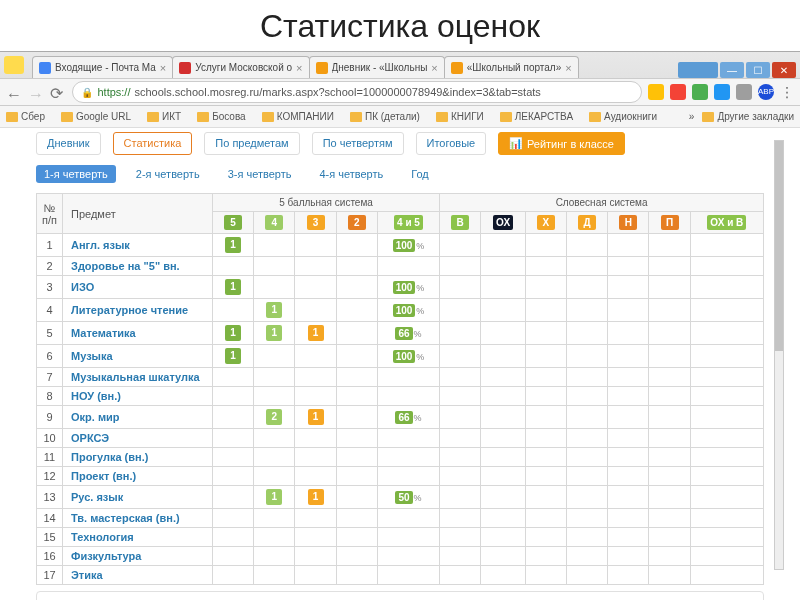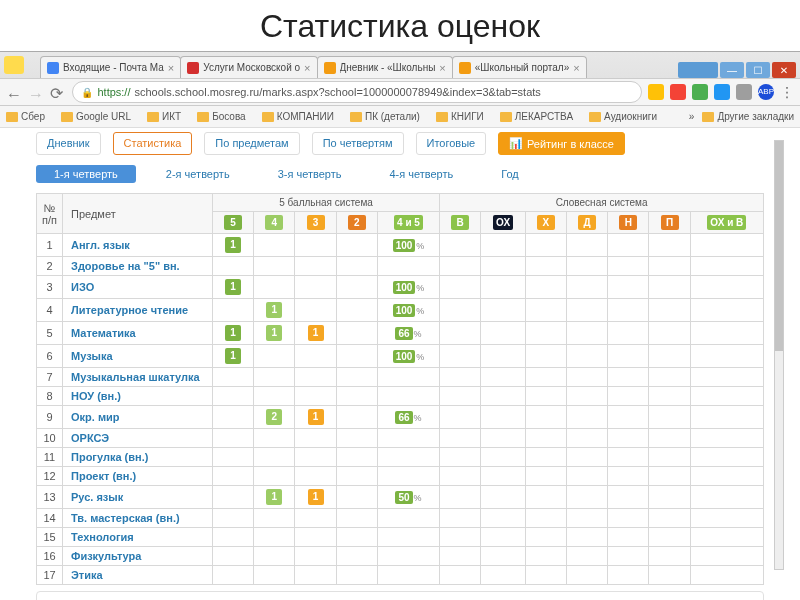--- a/index.html
+++ b/index.html
@@ -1,19 +1,19 @@
 <!DOCTYPE html>
 <html><head>
 <meta charset="utf-8">
 <style>
   * { box-sizing: border-box; margin: 0; padding: 0; }
   body { font-family: Arial, sans-serif; font-size: 11px; background: #fff; width: 800px; height: 600px; overflow: hidden; position: relative; }
   .page-title { font-size: 32px; font-weight: 400; text-align: center; padding: 8px 0 6px; color: #222; }
   .browser-chrome { background: linear-gradient(#e8e8e8,#d8d8d8); border-top: 1px solid #aaa; }
-  .tabs-row { display: flex; align-items: flex-end; height: 26px; padding: 0 4px; gap: 12px; }
+  .tabs-row { display: flex; align-items: flex-end; height: 26px; padding: 0 4px; gap: 4px; }
   .tab { display: flex; align-items: center; gap: 4px; background: #f3f3f3; border: 1px solid #b5b5b5; border-bottom: none; border-radius: 4px 4px 0 0; padding: 3px 6px; font-size: 10px; max-width: 150px; height: 22px; margin-right: -1px; color: #444; }
   .tab .favicon { width: 12px; height: 12px; flex-shrink: 0; border-radius: 2px; }
   .tab .tab-label { white-space: nowrap; overflow: hidden; text-overflow: ellipsis; flex: 1; }
   .tab .tab-close { font-size: 11px; color: #888; cursor: pointer; }
   .win-controls { margin-left: auto; display: flex; gap: 2px; align-items: center; }
   .win-btn { width: 24px; height: 16px; border-radius: 2px; display: flex; align-items: center; justify-content: center; font-size: 10px; color: #fff; }
   .win-min { background: #6fa8dc; }
   .win-max { background: #6fa8dc; }
   .win-close { background: #cc4125; }
   .addr-row { display: flex; align-items: center; height: 28px; padding: 0 6px; gap: 6px; background: #f5f5f5; border-top: 1px solid #ccc; border-bottom: 1px solid #ccc; }
@@ -25,21 +25,21 @@
   .bookmarks-row { display: flex; align-items: center; height: 22px; padding: 0 6px; gap: 10px; background: #f5f5f5; border-bottom: 1px solid #ddd; font-size: 10px; color: #555; }
   .bm { display: flex; align-items: center; gap: 3px; cursor: pointer; white-space: nowrap; }
   .bm-icon { width: 12px; height: 10px; background: #f4b942; border-radius: 1px; display: inline-block; }
   .bm-more { margin-left: auto; display: flex; gap: 8px; align-items: center; }
   .content { padding: 0 36px; position: relative; }
   .main-tabs { display: flex; gap: 12px; margin-top: 4px; font-size: 11px; }
   .main-tab { padding: 4px 10px; border: 1px solid #ddd; border-radius: 3px; color: #2a7ab0; cursor: pointer; background: #fff; }
   .main-tab.active { color: #e67e22; border-color: #e67e22; }
   .rating-tab { background: #f39c12; color: #fff; border-color: #f39c12; display: flex; gap: 4px; align-items: center; }
   .sub-tabs { display: flex; gap: 12px; margin-top: 10px; font-size: 11px; }
-  .sub-tab { color: #2a7ab0; cursor: pointer; padding: 3px 18px; border-radius: 3px; }
+  .sub-tab { color: #2a7ab0; cursor: pointer; padding: 3px 8px; border-radius: 3px; }
   .sub-tab.active { background: #4a90d9; color: #fff; }
   table.grades { border-collapse: collapse; margin-top: 10px; width: 100%; font-size: 11px; }
   table.grades th, table.grades td { border: 1px solid #d8d8d8; padding: 3px 4px; text-align: center; }
   table.grades th { background: #f7f7f7; font-weight: normal; color: #555; }
   .th-group { font-size: 10px; }
   .col-num { width: 26px; color: #555; }
   .col-subj { width: 150px; text-align: left !important; padding-left: 8px !important; }
   .subj-link { color: #2a7ab0; font-weight: bold; text-align: left; }
   .grade-badge { display: inline-block; min-width: 16px; height: 16px; line-height: 16px; color: #fff; font-weight: bold; font-size: 10px; border-radius: 2px; }
   .g5 { background: #7cb342; }

